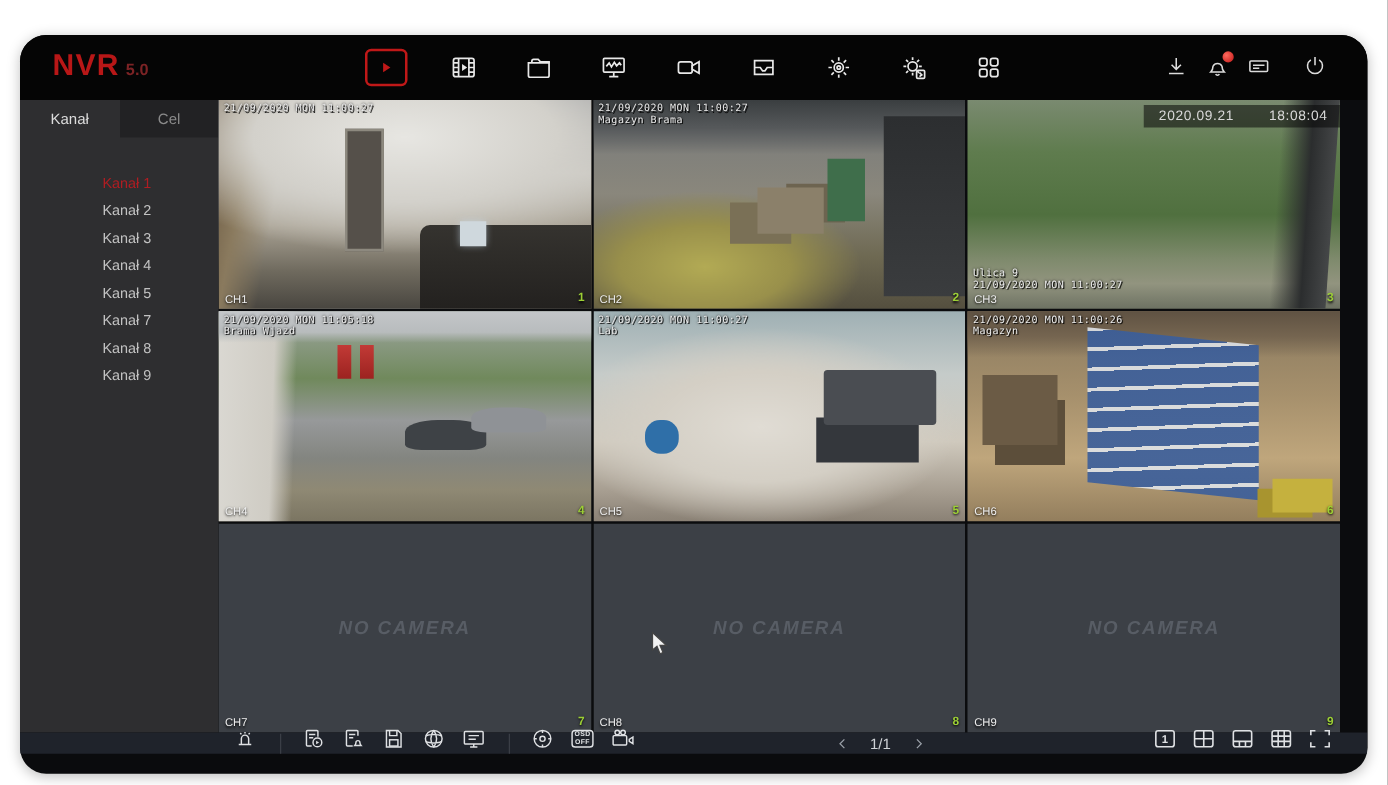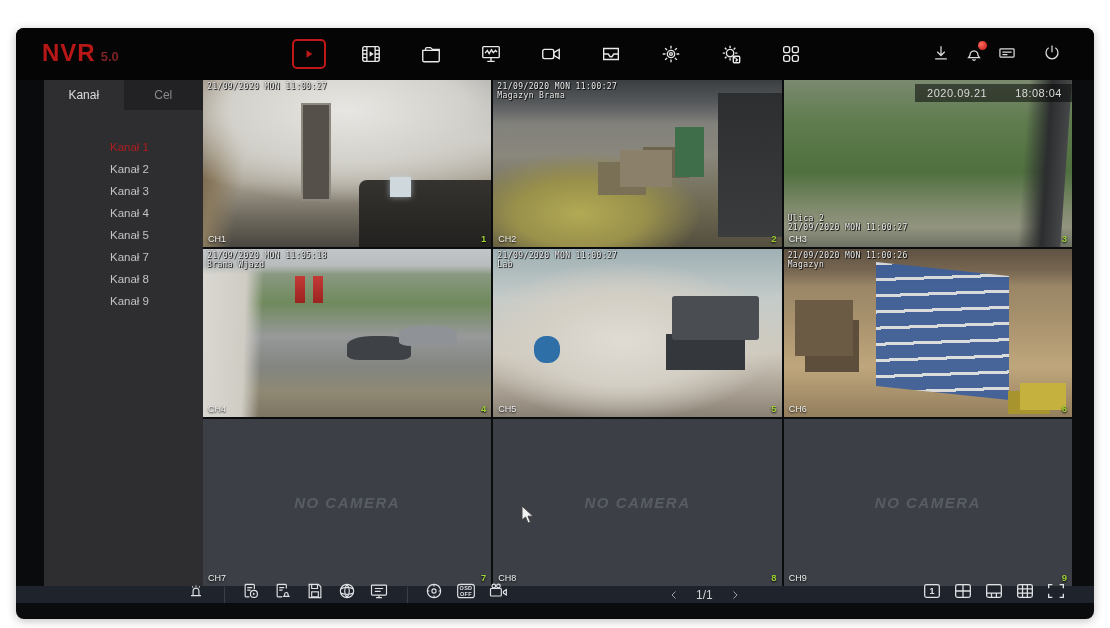--- a/index.html
+++ b/index.html
@@ -1,33 +1,33 @@
 <!DOCTYPE html>
 <html><head>
 <meta charset="utf-8">
 <style>
   html,body{margin:0;padding:0;background:#ffffff;width:1110px;height:628px;font-family:"Liberation Sans",sans-serif;-webkit-font-smoothing:antialiased;}
-  .window{position:absolute;left:16px;top:28px;width:1078px;height:591px;background:#0a0b0d;border-radius:8px;overflow:hidden;box-shadow:0 2px 10px rgba(0,0,0,.25);}
+  .window{position:absolute;left:16px;top:28px;width:1078px;height:591px;background:#0a0b0d;border-radius:21px;overflow:hidden;box-shadow:0 2px 10px rgba(0,0,0,.25);}
   
   .topbar{position:relative;height:52px;background:#050505;}
   .logo{position:absolute;left:26px;top:11px;display:flex;align-items:baseline;gap:5px;}
   .logo .brand{color:#b81717;font-size:24px;font-weight:bold;letter-spacing:1px;}
   .logo .ver{color:#7c2325;font-size:13px;font-weight:bold;}
   .topnav{position:absolute;left:276px;top:0;height:52px;display:flex;align-items:center;gap:30px;}
   .navicon{width:30px;height:26px;display:flex;align-items:center;justify-content:center;cursor:pointer;}
   .navicon svg{stroke:#e8e8e8;fill:none;stroke-width:1.5;}
   .navicon.active{border:2px solid #c01818;border-radius:5px;}
   .navicon.active svg{stroke:#c01818;}
   .topright{position:absolute;right:30px;top:0;height:52px;display:flex;align-items:center;gap:11px;}
   .topright .ticon{width:22px;height:22px;position:relative;cursor:pointer;}
   .topright .ticon svg{stroke:#dcdcdc;fill:none;stroke-width:1.5;}
   .ticon .reddot{position:absolute;right:-1px;top:-2px;width:9px;height:9px;border-radius:50%;background:radial-gradient(circle at 35% 35%,#ff6a5e,#c01414);}
   .power{margin-left:12px;}
   
-  .content{display:flex;height:506px;padding-left:28px;}
+  .content{display:flex;height:506px;}
   .sidebar{width:159px;background:#2e2e30;display:flex;flex-direction:column;}
   .tabs{display:flex;height:30px;}
   .tab{flex:1;display:flex;align-items:center;justify-content:center;font-size:12px;cursor:pointer;}
   .tab.active{background:#2e2e30;color:#dcdcdc;}
   .tab.inactive{background:#222224;color:#8a8a8a;}
   .chlist{margin-top:26px;display:flex;flex-direction:column;margin-left:36px;}
   .chitem{height:22px;line-height:22px;padding-left:30px;font-size:11.5px;color:#c2c2c2;cursor:pointer;}
   .chitem.selected{color:#b01d22;}
   
   .gridwrap{flex:1;background:#0b0c0e;padding-right:22px;}
@@ -219,21 +219,21 @@
           <div class="chlabel">CH2</div>
           <div class="chnum">2</div>
         </div>
 
         <div class="cell art3">
           <div class="a3wall"></div>
           <div class="sysbadge">
             <span>2020.09.21</span>
             <span>18:08:04</span>
           </div>
-          <div class="osd bottom"><span>Ulica 2</span><br><span>21/09/2020 MON 11:00:27</span></div>
+          <div class="osd bottom"><span>Ulica 9</span><br><span>21/09/2020 MON 11:00:27</span></div>
           <div class="chlabel">CH3</div>
           <div class="chnum">3</div>
         </div>
 
         <div class="cell art4">
           <div class="a4car1"></div>
           <div class="a4car2"></div>
           <div class="a4flag1"></div>
           <div class="a4flag2"></div>
           <div class="osd"><span>21/09/2020 MON 11:05:18</span><br><span>Brama Wjazd</span></div>

